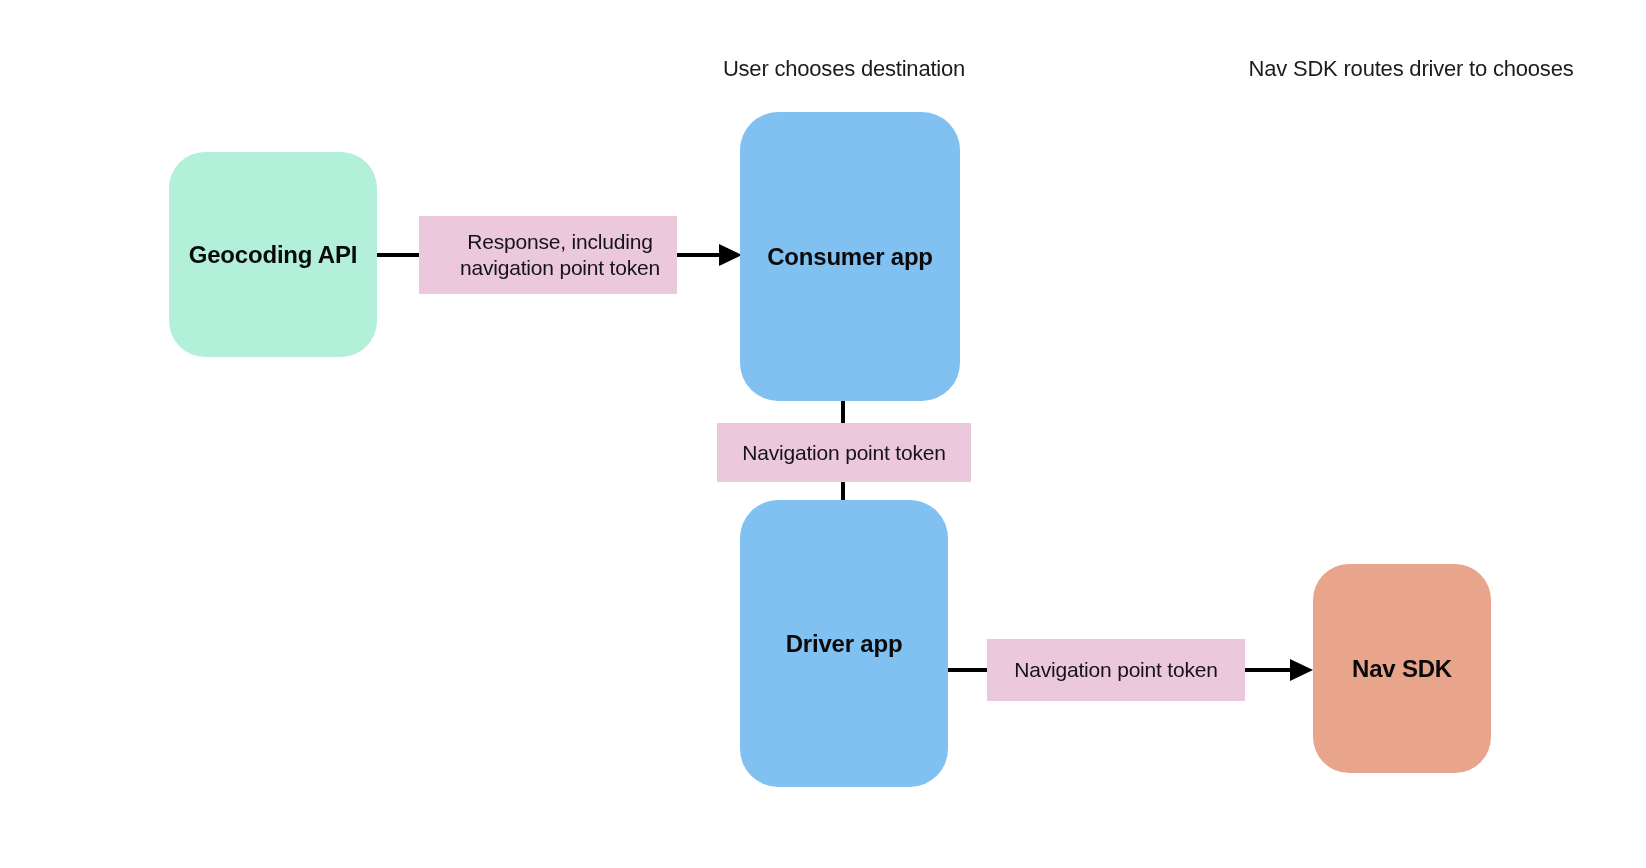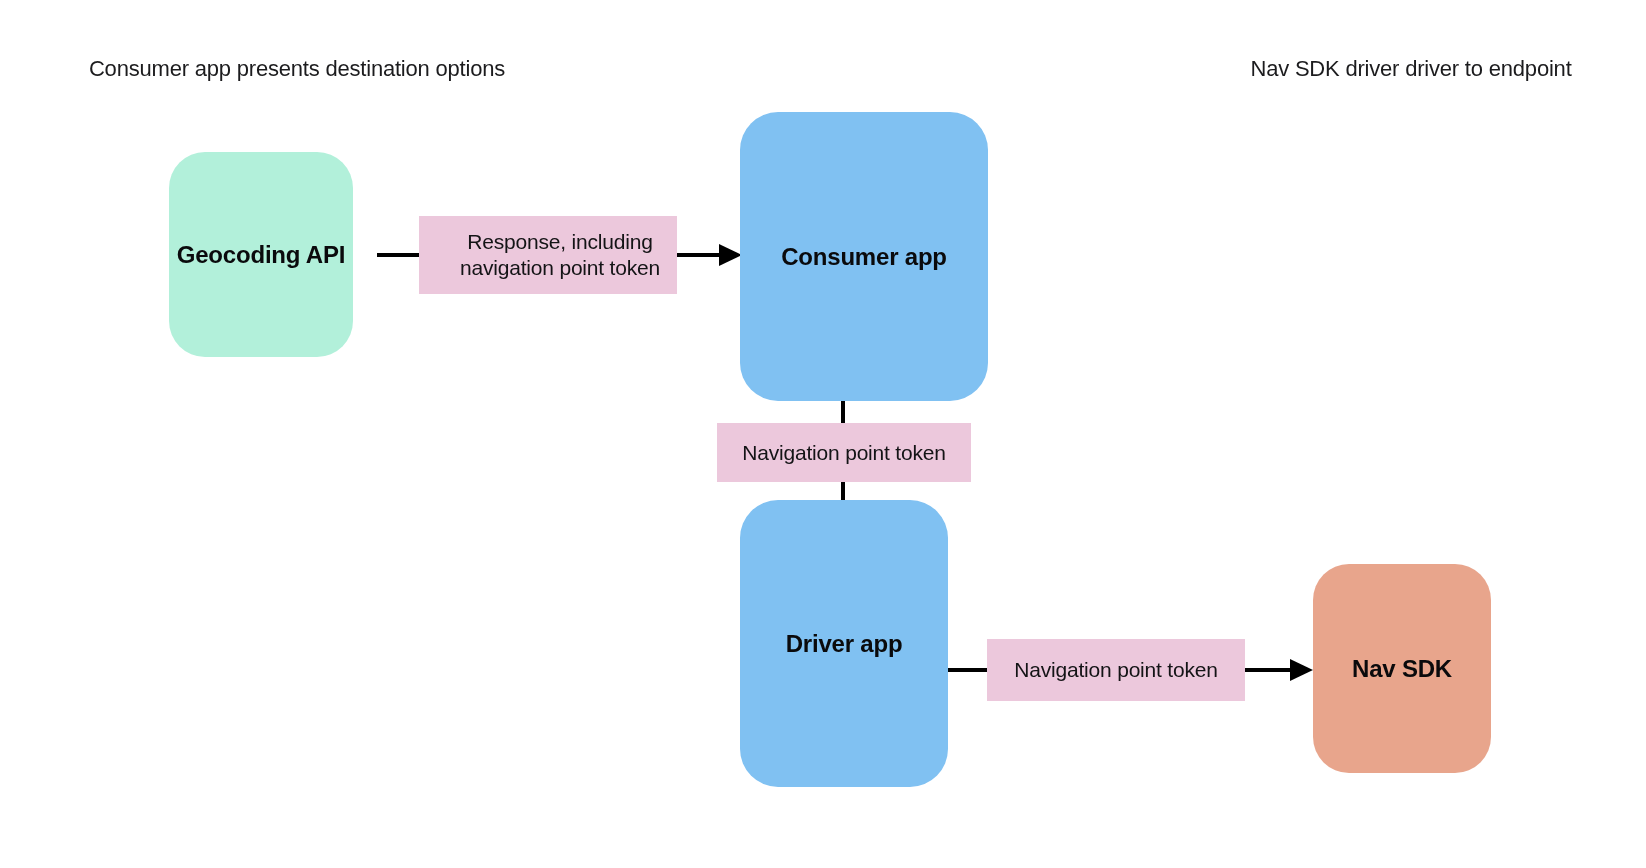--- a/index.html
+++ b/index.html
@@ -83,30 +83,30 @@
       <line x1="843" y1="482" x2="843" y2="507"></line>
       <polygon points="843,528 832,505 854,505"></polygon>
     </g>
     <g class="edge" style="color: rgb(0, 0, 0);">
       <line x1="948" y1="670" x2="988" y2="670"></line>
       <line x1="1244" y1="670" x2="1292" y2="670"></line>
       <polygon points="1313,670 1290,659 1290,681"></polygon>
     </g>
   </svg>
 
-  <div class="lane-header" style="left:297px">Consumer app presents destination options</div>
 
+  <div class="lane-header" style="left:844px">User chooses destination</div>
 
-  <div class="lane-header" style="left:1411px">Nav SDK driver driver to endpoint</div>
+  <div class="lane-header" style="left:1411px">Nav SDK routes driver to chooses</div>
 
-  <div class="node node-round-md" style="left: 169px; top: 152px; width: 184px; height: 205px; background-color: rgb(178, 240, 218);">
+  <div class="node node-round-md" style="left: 169px; top: 152px; width: 208px; height: 205px; background-color: rgb(178, 240, 218);">
     <span class="node-label">Geocoding API</span>
   </div>
 
-  <div class="node node-round-lg" style="left: 740px; top: 112px; width: 248px; height: 289px; background-color: rgb(128, 193, 242);">
+  <div class="node node-round-lg" style="left: 740px; top: 112px; width: 220px; height: 289px; background-color: rgb(128, 193, 242);">
     <span class="node-label">Consumer app</span>
   </div>
 
   <div class="node node-round-lg" style="left: 740px; top: 500px; width: 208px; height: 287px; background-color: rgb(128, 193, 242);">
     <span class="node-label">Driver app</span>
   </div>
 
   <div class="node node-round-md" style="left: 1313px; top: 564px; width: 178px; height: 209px; background-color: rgb(232, 165, 140);">
     <span class="node-label">Nav SDK</span>
   </div>

